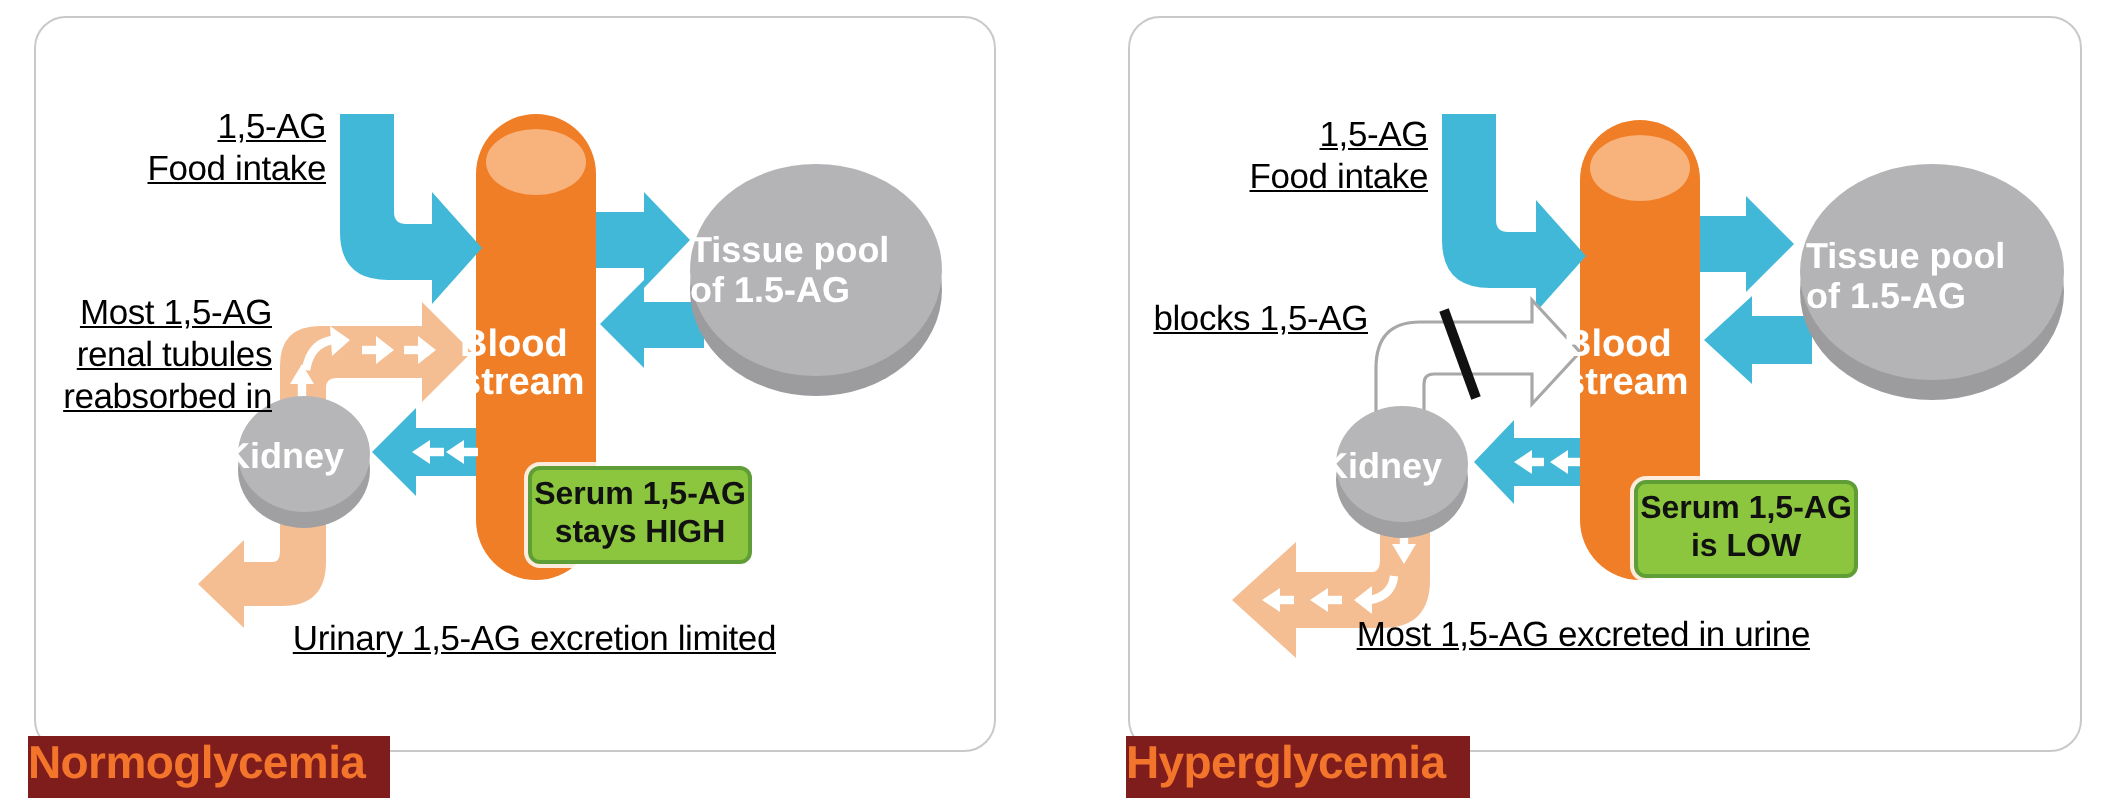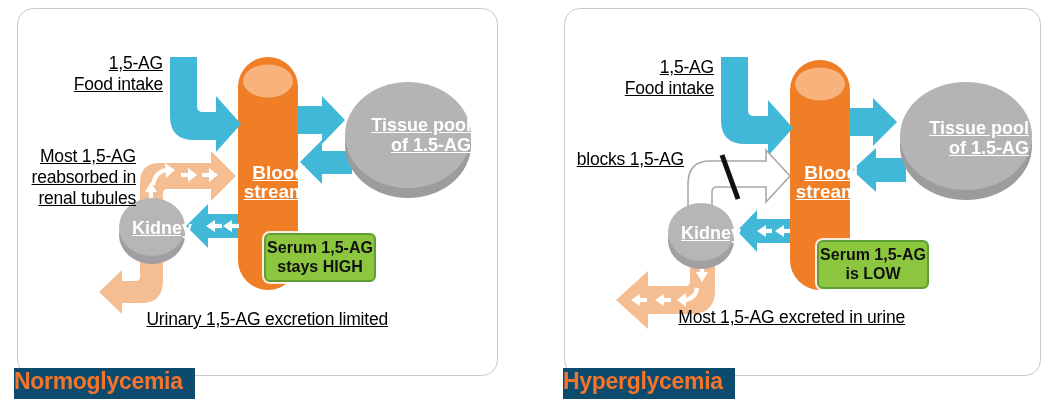--- a/index.html
+++ b/index.html
@@ -6,27 +6,27 @@
   body{width:1054px;height:405px;position:relative;overflow:hidden;
        font-family:"Liberation Sans","DejaVu Sans",sans-serif;color:#222;}
   .panel{position:absolute;top:8px;height:368px;width:481px;background:#fff;
          border:1.6px solid #c9c9c9;border-radius:16px;box-sizing:border-box;}
   #panel-left{left:17px;}
   #panel-right{left:564px;width:477px;}
   svg.layer{position:absolute;left:0;top:0;}
   .lbl{position:absolute;font-size:17.5px;line-height:21px;letter-spacing:-0.2px;color:#000000;text-decoration:underline;}
   .lbl.right{text-align:right;}
   .lbl.center{text-align:right;}
-  .white-lbl{position:absolute;color:#fff;font-weight:bold;text-align:right;line-height:19px;text-decoration:underline;}
+  .white-lbl{position:absolute;color:#fff;font-weight:bold;text-align:left;line-height:19px;}
   .badge{position:absolute;width:112px;background:#8cc63e;border:2px solid #5f9e36;
          border-radius:6px;box-shadow:0 0 0 2px rgba(255,255,255,.85);
          text-align:center;font-weight:bold;font-size:16px;line-height:19px;color:#111;
          padding:3px 0 4px 0;box-sizing:border-box;}
   .title{position:absolute;top:368px;font-size:23px;font-weight:bold;color:#f3752b;
-         background:#0c4a6e;padding:0 12px 4px 0;letter-spacing:-0.3px;}
+         background:#7f1d1d;padding:0 12px 4px 0;letter-spacing:-0.3px;}
 </style>
 </head>
 <body>
 
 <div class="panel" id="panel-left"></div>
 <div class="panel" id="panel-right"></div>
 
 <svg class="layer" width="1054" height="405" viewBox="0 0 1054 405">
 
   <g>
@@ -123,22 +123,22 @@
   <div>stream</div>
 </div>
 
 <div class="white-lbl" style="left:345px;top:115px;width:126px;font-size:18px;line-height:20px;">
   <div>Tissue pool</div>
   <div>of 1.5-AG</div>
 </div>
 
 <div class="lbl right" style="left:28px;top:146px;width:108px;">
   <div>Most 1,5-AG</div>
+  <div>renal tubules</div>
   <div>reabsorbed in</div>
-  <div>renal tubules</div>
 </div>
 
 <div class="white-lbl" style="left:112px;top:219px;width:80px;font-size:18px;">Kidney</div>
 
 <div class="badge" style="left:264px;top:233px;">
   <div>Serum 1,5-AG</div>
   <div>stays HIGH</div>
 </div>
 
 <div class="lbl center" style="left:88px;top:309px;width:300px;">Urinary 1,5-AG excretion limited</div>

